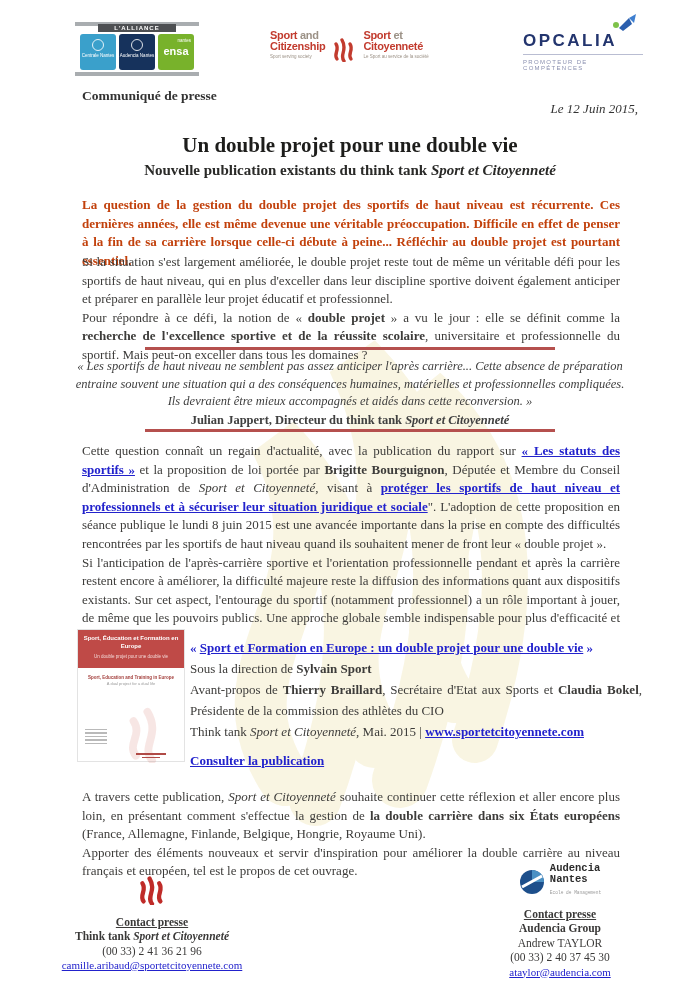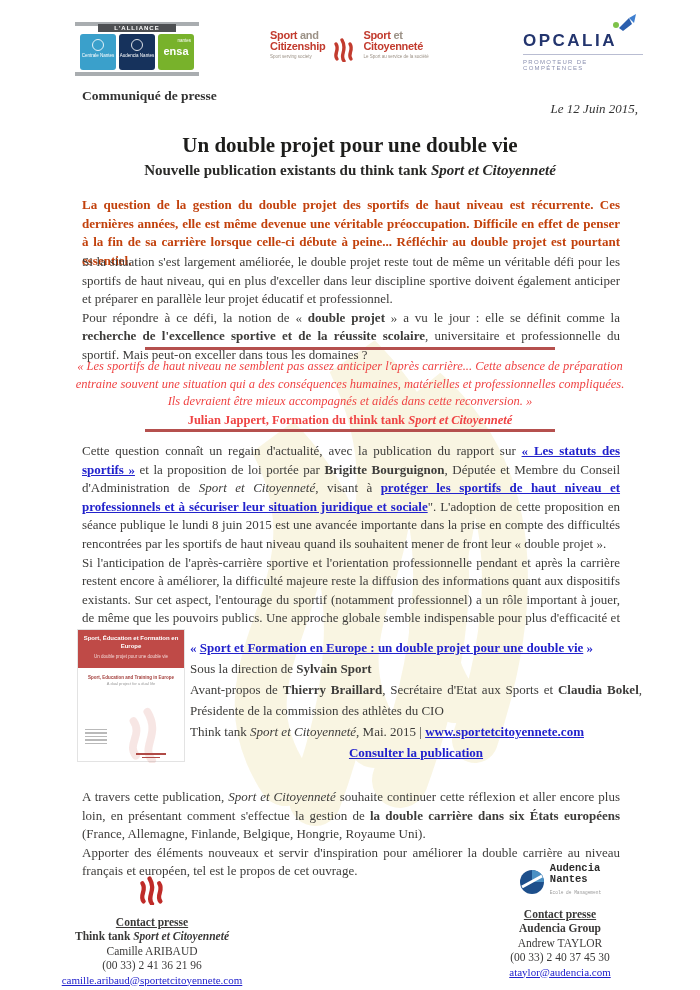--- a/index.html
+++ b/index.html
@@ -70,21 +70,21 @@
   .bital { font-weight:bold; font-style:italic; }
   .intro { top:196px; font-weight:bold; color:#c2410c; }
   .p2 { top:253px; }
   .p3 { top:442px; }
   .p4 { top:788px; }
 
   .rule { position:absolute; left:145px; width:410px; height:2.5px; background:#b5504e; }
   .rule1 { top:347px; } .rule2 { top:429px; }
 
   .quote { position:absolute; left:68px; top:358px; width:564px; text-align:center;
-    font-size:12.5px; line-height:17.5px; font-style:italic; color:#ef4444; }
+    font-size:12.5px; line-height:17.5px; font-style:italic; color:#404040; }
   .quote-attr { font-style:normal; font-weight:bold; margin-top:1px; }
 
   .lnk { color:#2222cc; text-decoration:underline; cursor:pointer; }
   .lnk-b { font-weight:bold; }
 
   
   .cover { position:absolute; left:78px; top:630px; width:106px; height:131px;
     background:#fff; box-shadow:0 0 0 1px #e3e3e3; font-family:"Liberation Sans", sans-serif; }
   .cover-banner { background:#bf4a47; color:#fff; text-align:center; padding:5px 4px 4px 4px; height:38px; }
   .cover-title { font-size:6px; font-weight:bold; line-height:1.25; }
@@ -93,21 +93,21 @@
   .cover-en { text-align:center; font-size:4.5px; color:#a33f3c; font-weight:bold; margin-top:7px; }
   .cover-en2 { text-align:center; font-size:4px; color:#9a9a9a; margin-top:1px; }
   .cover-line3 { text-align:center; font-size:4px; color:#8c8c8c; margin-top:10px; }
   .contribs { position:absolute; left:7px; bottom:22px; }
   .contribs i { display:block; width:22px; height:1.5px; background:#b9b9b9; margin-bottom:2px; }
   .pub-mark { position:absolute; right:18px; bottom:8px; width:30px; }
   .pub-mark i { display:block; height:1.5px; background:#b04a46; margin-bottom:2px; }
   .cover-flame { position:absolute; right:2px; top:18px; opacity:.12; }
 
   .book-info { position:absolute; left:190px; top:637px; width:452px; font-size:13px; line-height:21px; }
-  .book-cta { text-align:center; margin-top:0px; }
+  .book-cta { text-align:left; margin-top:8px; }
 
   
   .f-col { position:absolute; text-align:center; font-size:11.5px; line-height:14.5px; color:#3a3938; }
   .f-left { left:32px; top:869px; width:240px; }
   .f-right { left:460px; top:863px; width:200px; }
   .f-head { font-weight:bold; text-decoration:underline; margin-top:6px; }
   .f-email { font-size:11px; }
   .aud-logo { display:flex; align-items:center; justify-content:center; gap:5px;
     font-family:Liberation Mono, monospace; }
   .aud-txt { text-align:left; }
@@ -190,21 +190,21 @@
 
     <div class="para p2">
       <p><span>Si la situation s'est largement améliorée, le double projet reste tout de même un véritable défi pour les sportifs de haut niveau, qui en plus d'exceller dans leur discipline sportive doivent également anticiper et préparer en parallèle leur projet éducatif et professionnel.</span></p>
       <p><span>Pour répondre à ce défi, la notion de « </span><span class="bold">double projet</span><span> » a vu le jour : elle se définit comme la </span><span class="bold">recherche de l'excellence sportive et de la réussite scolaire</span><span>, universitaire et professionnelle du sportif. Mais peut-on exceller dans tous les domaines ?</span></p>
     </div>
 
     <div class="rule rule1"></div>
 
     <div class="quote">
       <div>« Les sportifs de haut niveau ne semblent pas assez anticiper l'après carrière... Cette absence de préparation entraine souvent une situation qui a des conséquences humaines, matérielles et professionnelles compliquées. Ils devraient être mieux accompagnés et aidés dans cette reconversion. »</div>
-      <div class="quote-attr"><span>Julian Jappert</span><span>, Formation du think tank </span><span class="bital">Sport et Citoyenneté</span></div>
+      <div class="quote-attr"><span>Julian Jappert</span><span>, Directeur du think tank </span><span class="bital">Sport et Citoyenneté</span></div>
     </div>
 
     <div class="rule rule2"></div>
 
     <div class="para p3">
       <p><span>Cette question connaît un regain d'actualité, avec la publication du rapport sur </span><a class="lnk lnk-b">« Les statuts des sportifs »</a><span> et la proposition de loi portée par </span><span class="bold">Brigitte Bourguignon</span><span>, Députée et Membre du Conseil d'Administration de </span><span class="ital">Sport et Citoyenneté</span><span>, visant à </span><a class="lnk lnk-b">protéger les sportifs de haut niveau et professionnels et à sécuriser leur situation juridique et sociale</a><span>". L'adoption de cette proposition en séance publique le lundi 8 juin 2015 est une avancée importante dans la prise en compte des difficultés rencontrées par les sportifs de haut niveau quand ils souhaitent mener de front leur « double projet ».</span></p>
       <p><span>Si l'anticipation de l'après-carrière sportive et l'orientation professionnelle pendant et après la carrière restent encore à améliorer, la difficulté majeure reste la diffusion des informations quant aux dispositifs existants. Sur cet aspect, l'entourage du sportif (notamment professionnel) a un rôle important à jouer, de même que les pouvoirs publics. Une approche globale semble indispensable pour plus d'efficacité et de visibilité.</span></p>
     </div>
 
     <div class="cover">
@@ -252,21 +252,20 @@
     <div class="f-col f-left">
       <svg width="34" height="36" viewBox="0 0 26 30">
         <g fill="none" stroke="#bf2b28" stroke-width="3.6" stroke-linecap="round">
           <path d="M6 27 C2 22 9 18 5 12"></path>
           <path d="M13 29 C8 23 17 18 11 8"></path>
           <path d="M20 27 C16 22 23 18 19 12"></path>
         </g>
       </svg>
       <div class="f-head">Contact presse</div>
       <div class="bold"><span>Think tank </span><span class="bital">Sport et Citoyenneté</span></div>
-      <div>Camille ARIBAUD</div>
       <div>(00 33) 2 41 36 21 96</div>
       <div class="f-email"><a class="lnk">camille.aribaud@sportetcitoyennete.com</a></div>
     </div>
 
     <div class="f-col f-right">
       <div class="aud-logo">
         <svg width="26" height="26" viewBox="0 0 26 26">
           <circle cx="13" cy="13" r="12" fill="#1d4f8b"></circle>
           <path d="M13 1 A12 12 0 0 1 25 13 L13 13 Z" fill="#4a90c4"></path>
           <path d="M3 18 L23 7" stroke="#ffffff" stroke-width="3"></path>

